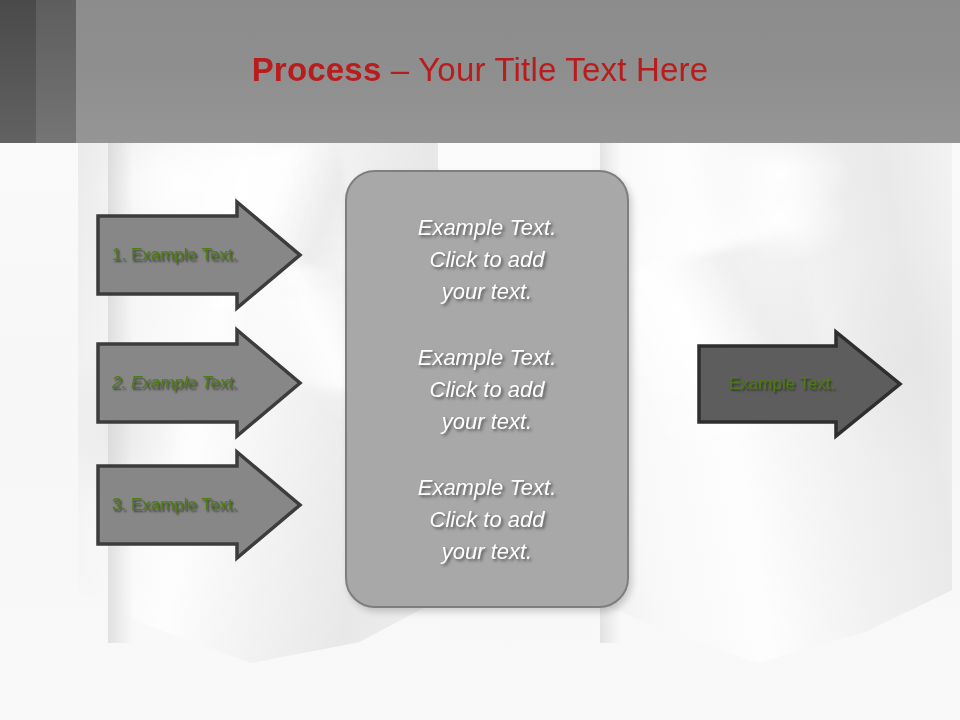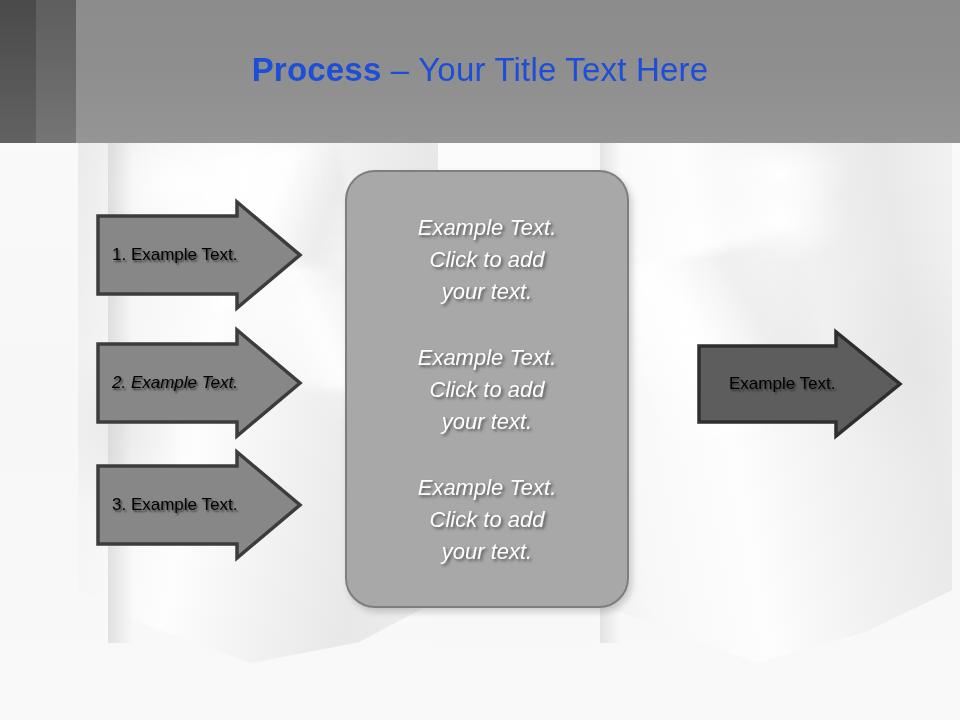--- a/index.html
+++ b/index.html
@@ -95,39 +95,39 @@
     position:absolute; left:0; top:0; width:36px; height:143px;
     background:linear-gradient(180deg,#4a4a4a 0%,#585858 60%,#626262 100%);
   }
   .header-band-mid {
     position:absolute; left:36px; top:0; width:40px; height:143px;
     background:linear-gradient(180deg,#5e5e5e 0%,#6b6b6b 60%,#757575 100%);
   }
   .header-title {
     position:absolute; left:0; top:50px; width:960px;
     text-align:center;
-    color:#1d4ed8;
+    color:#b91c1c;
     font-size:33px;
     line-height:40px;
     letter-spacing:0.2px;
     white-space:nowrap;
   }
   .header-title .strong { font-weight:bold; }
   .header-title .light { font-weight:normal; }
 
   
   .arrow {
     position:absolute;
     display:flex; align-items:center;
   }
   .arrow svg { position:absolute; left:0; top:0; overflow:visible; }
   .arrow-label {
     position:relative;
     z-index:2;
-    color:#000000;
+    color:#4d7c0f;
     font-size:17px;
     white-space:nowrap;
     text-shadow:1.5px 1.5px 2px rgba(40,40,40,0.8);
   }
 
   .arrow-left-label { padding-left:16px; }
 
   
   .center-box {
     position:absolute;

